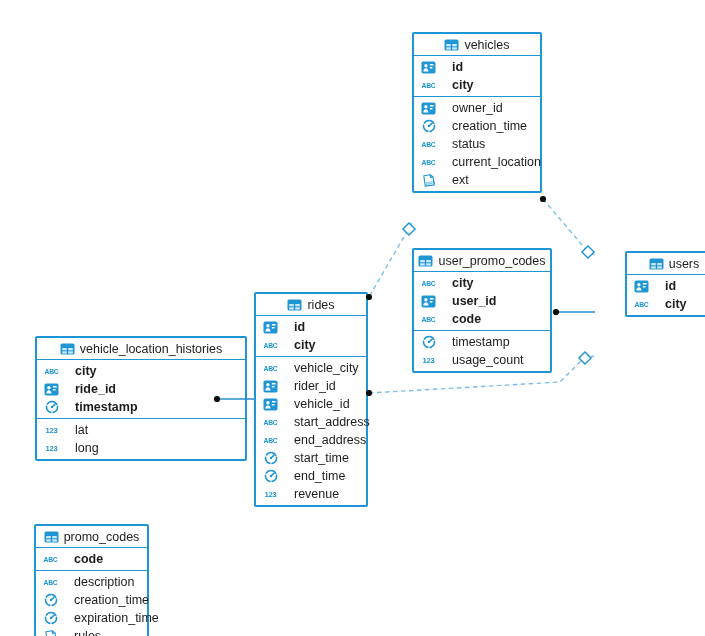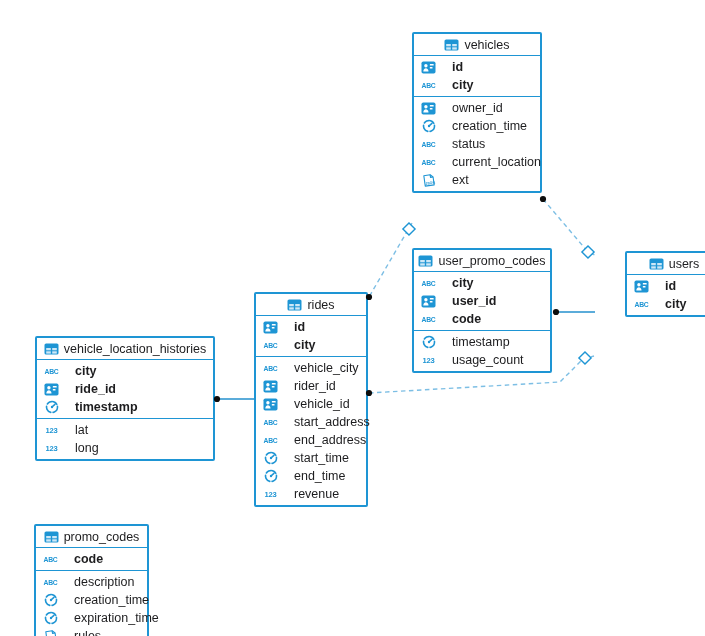--- a/index.html
+++ b/index.html
@@ -317,21 +317,21 @@
           <span class="label">end_time</span>
         </div>
         <div class="trow">
           <span class="icon-slot">
             <span class="ticon-123">123</span>
           </span>
           <span class="label">revenue</span>
         </div>
       </div>
     </div>
-    <div class="table-box" style="left: 35px; top: 336px; width: 180px;">
+    <div class="table-box" style="left: 35px; top: 336px; width: 212px;">
       <div class="table-header">
         <svg width="15" height="12" viewBox="0 0 15 12">
     <rect x="0.5" y="0.5" width="14" height="11" rx="1.6" fill="#1E95D4"></rect>
     <rect x="2.2" y="5" width="4.6" height="2.3" fill="#cde8f7"></rect>
     <rect x="8.2" y="5" width="4.6" height="2.3" fill="#cde8f7"></rect>
     <rect x="2.2" y="8.3" width="4.6" height="2.3" fill="#cde8f7"></rect>
     <rect x="8.2" y="8.3" width="4.6" height="2.3" fill="#cde8f7"></rect>
   </svg>
         <span>vehicle_location_histories</span>
       </div>

